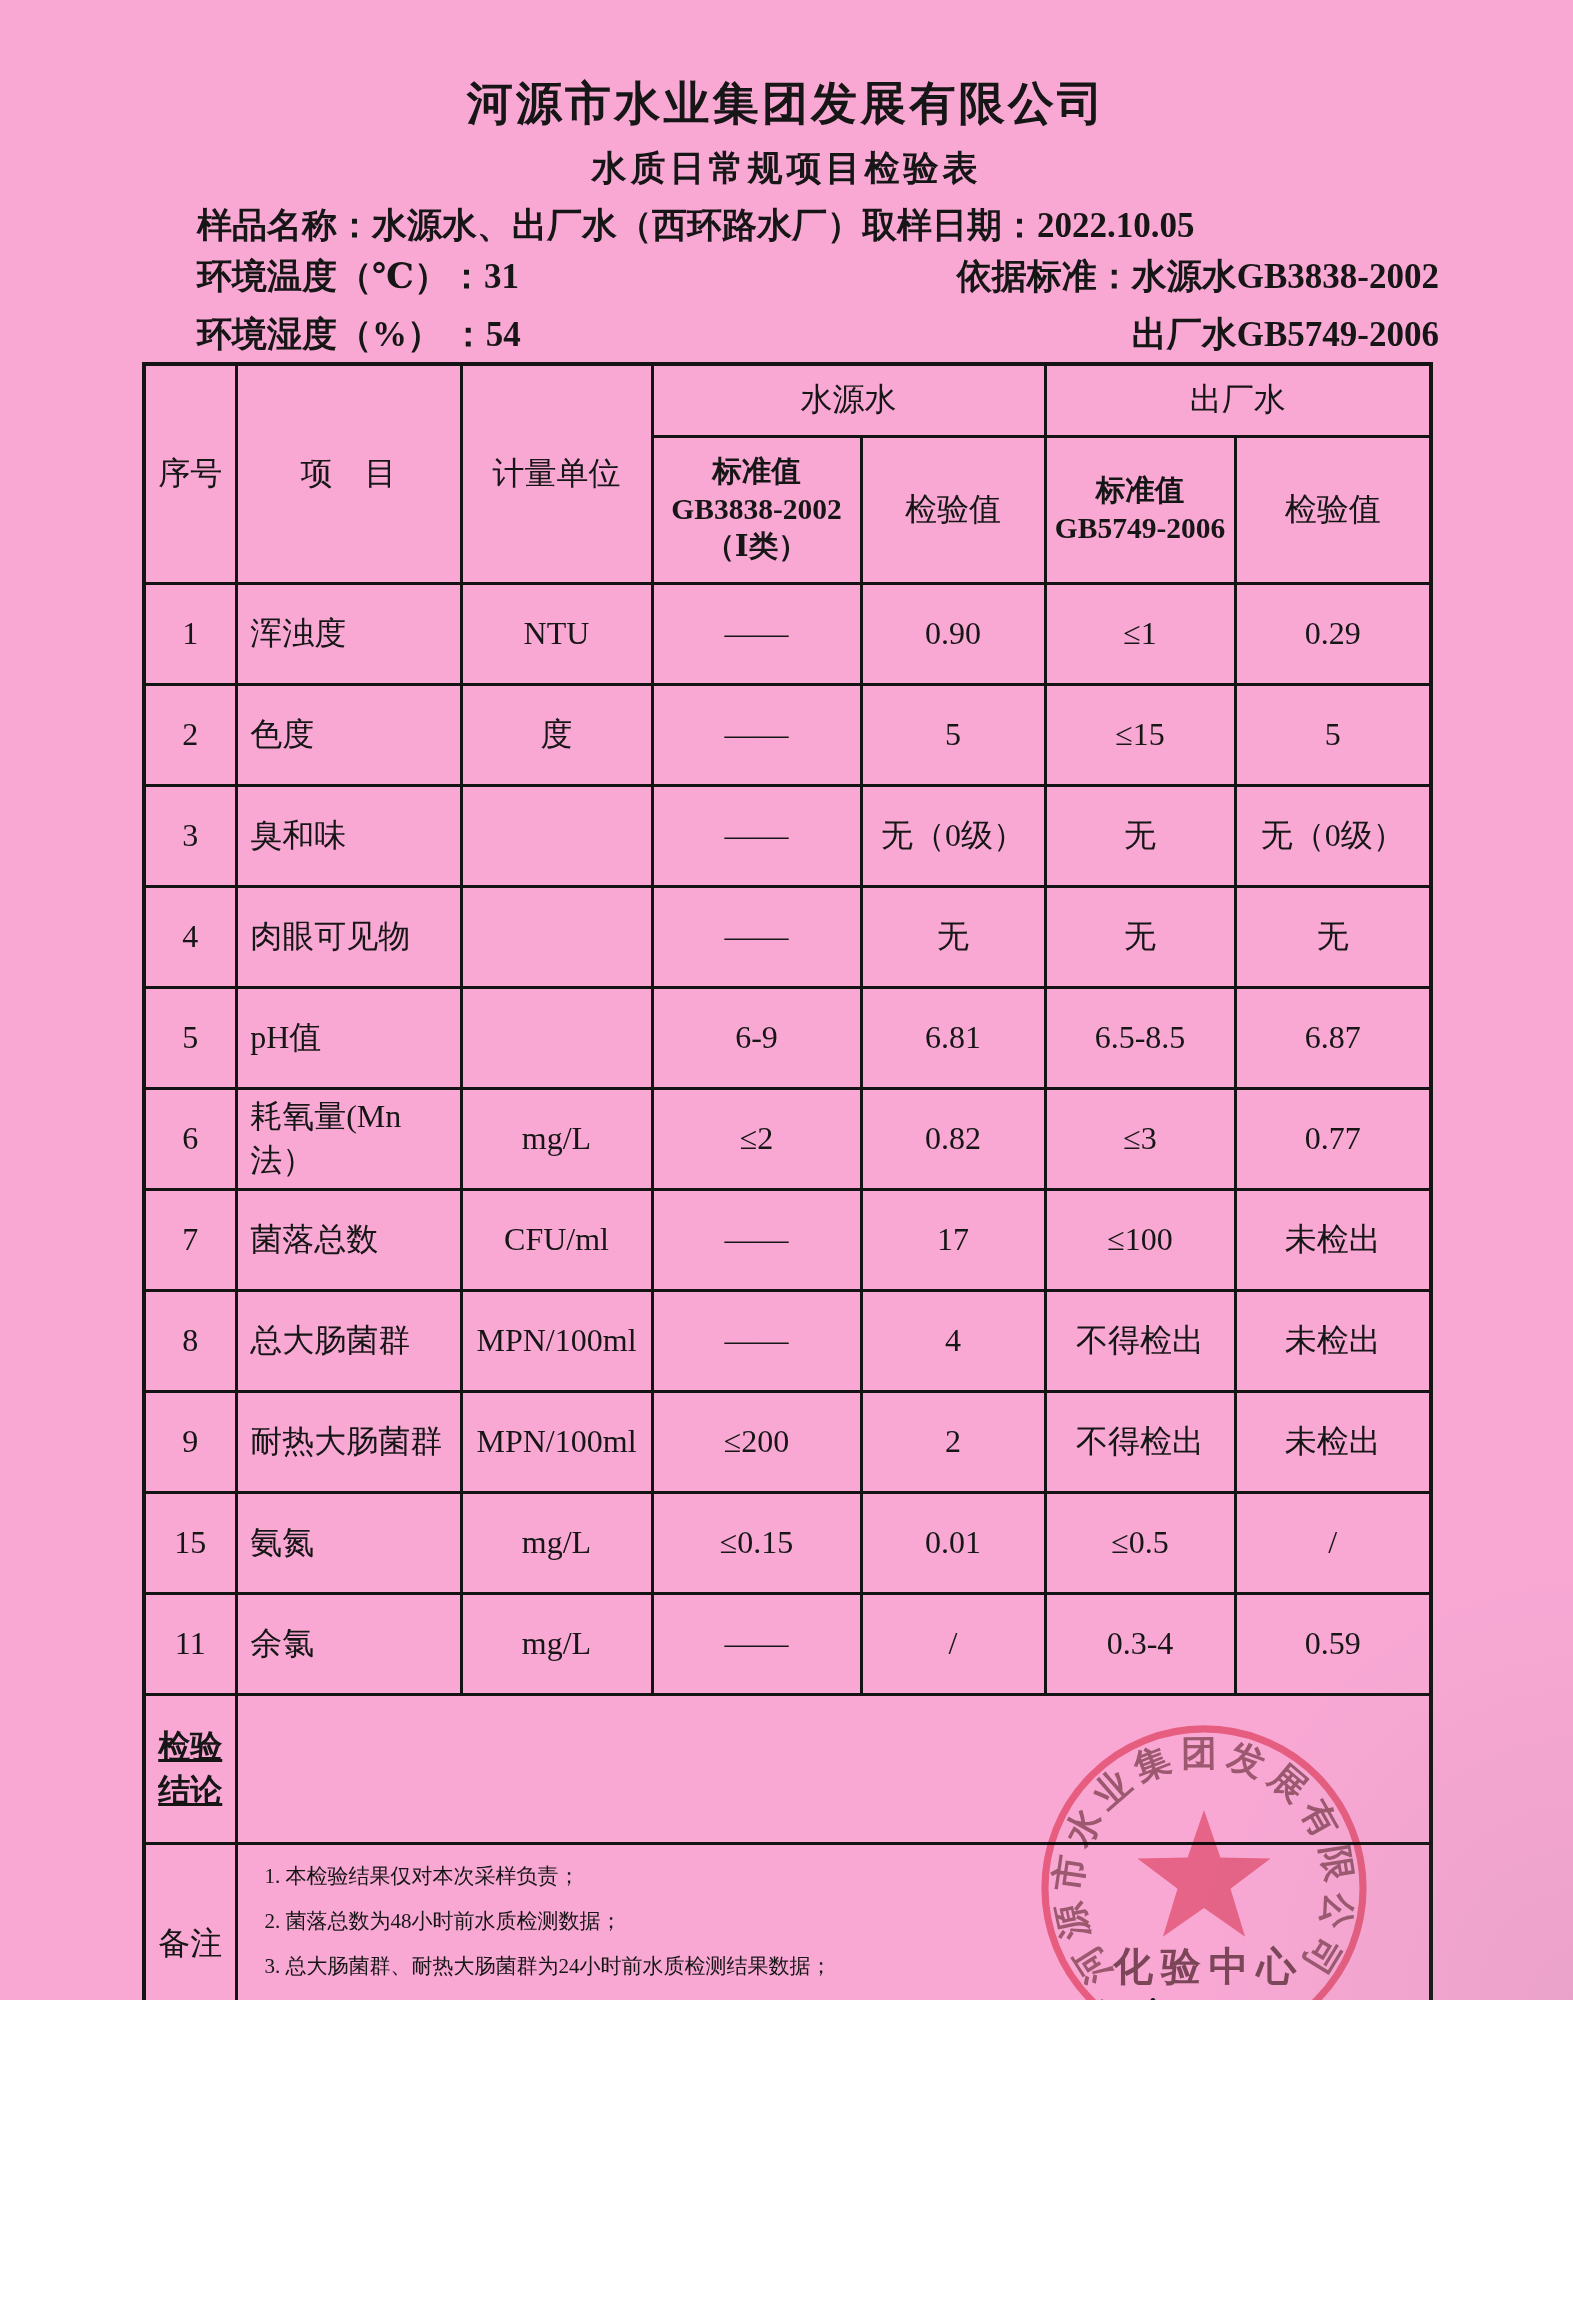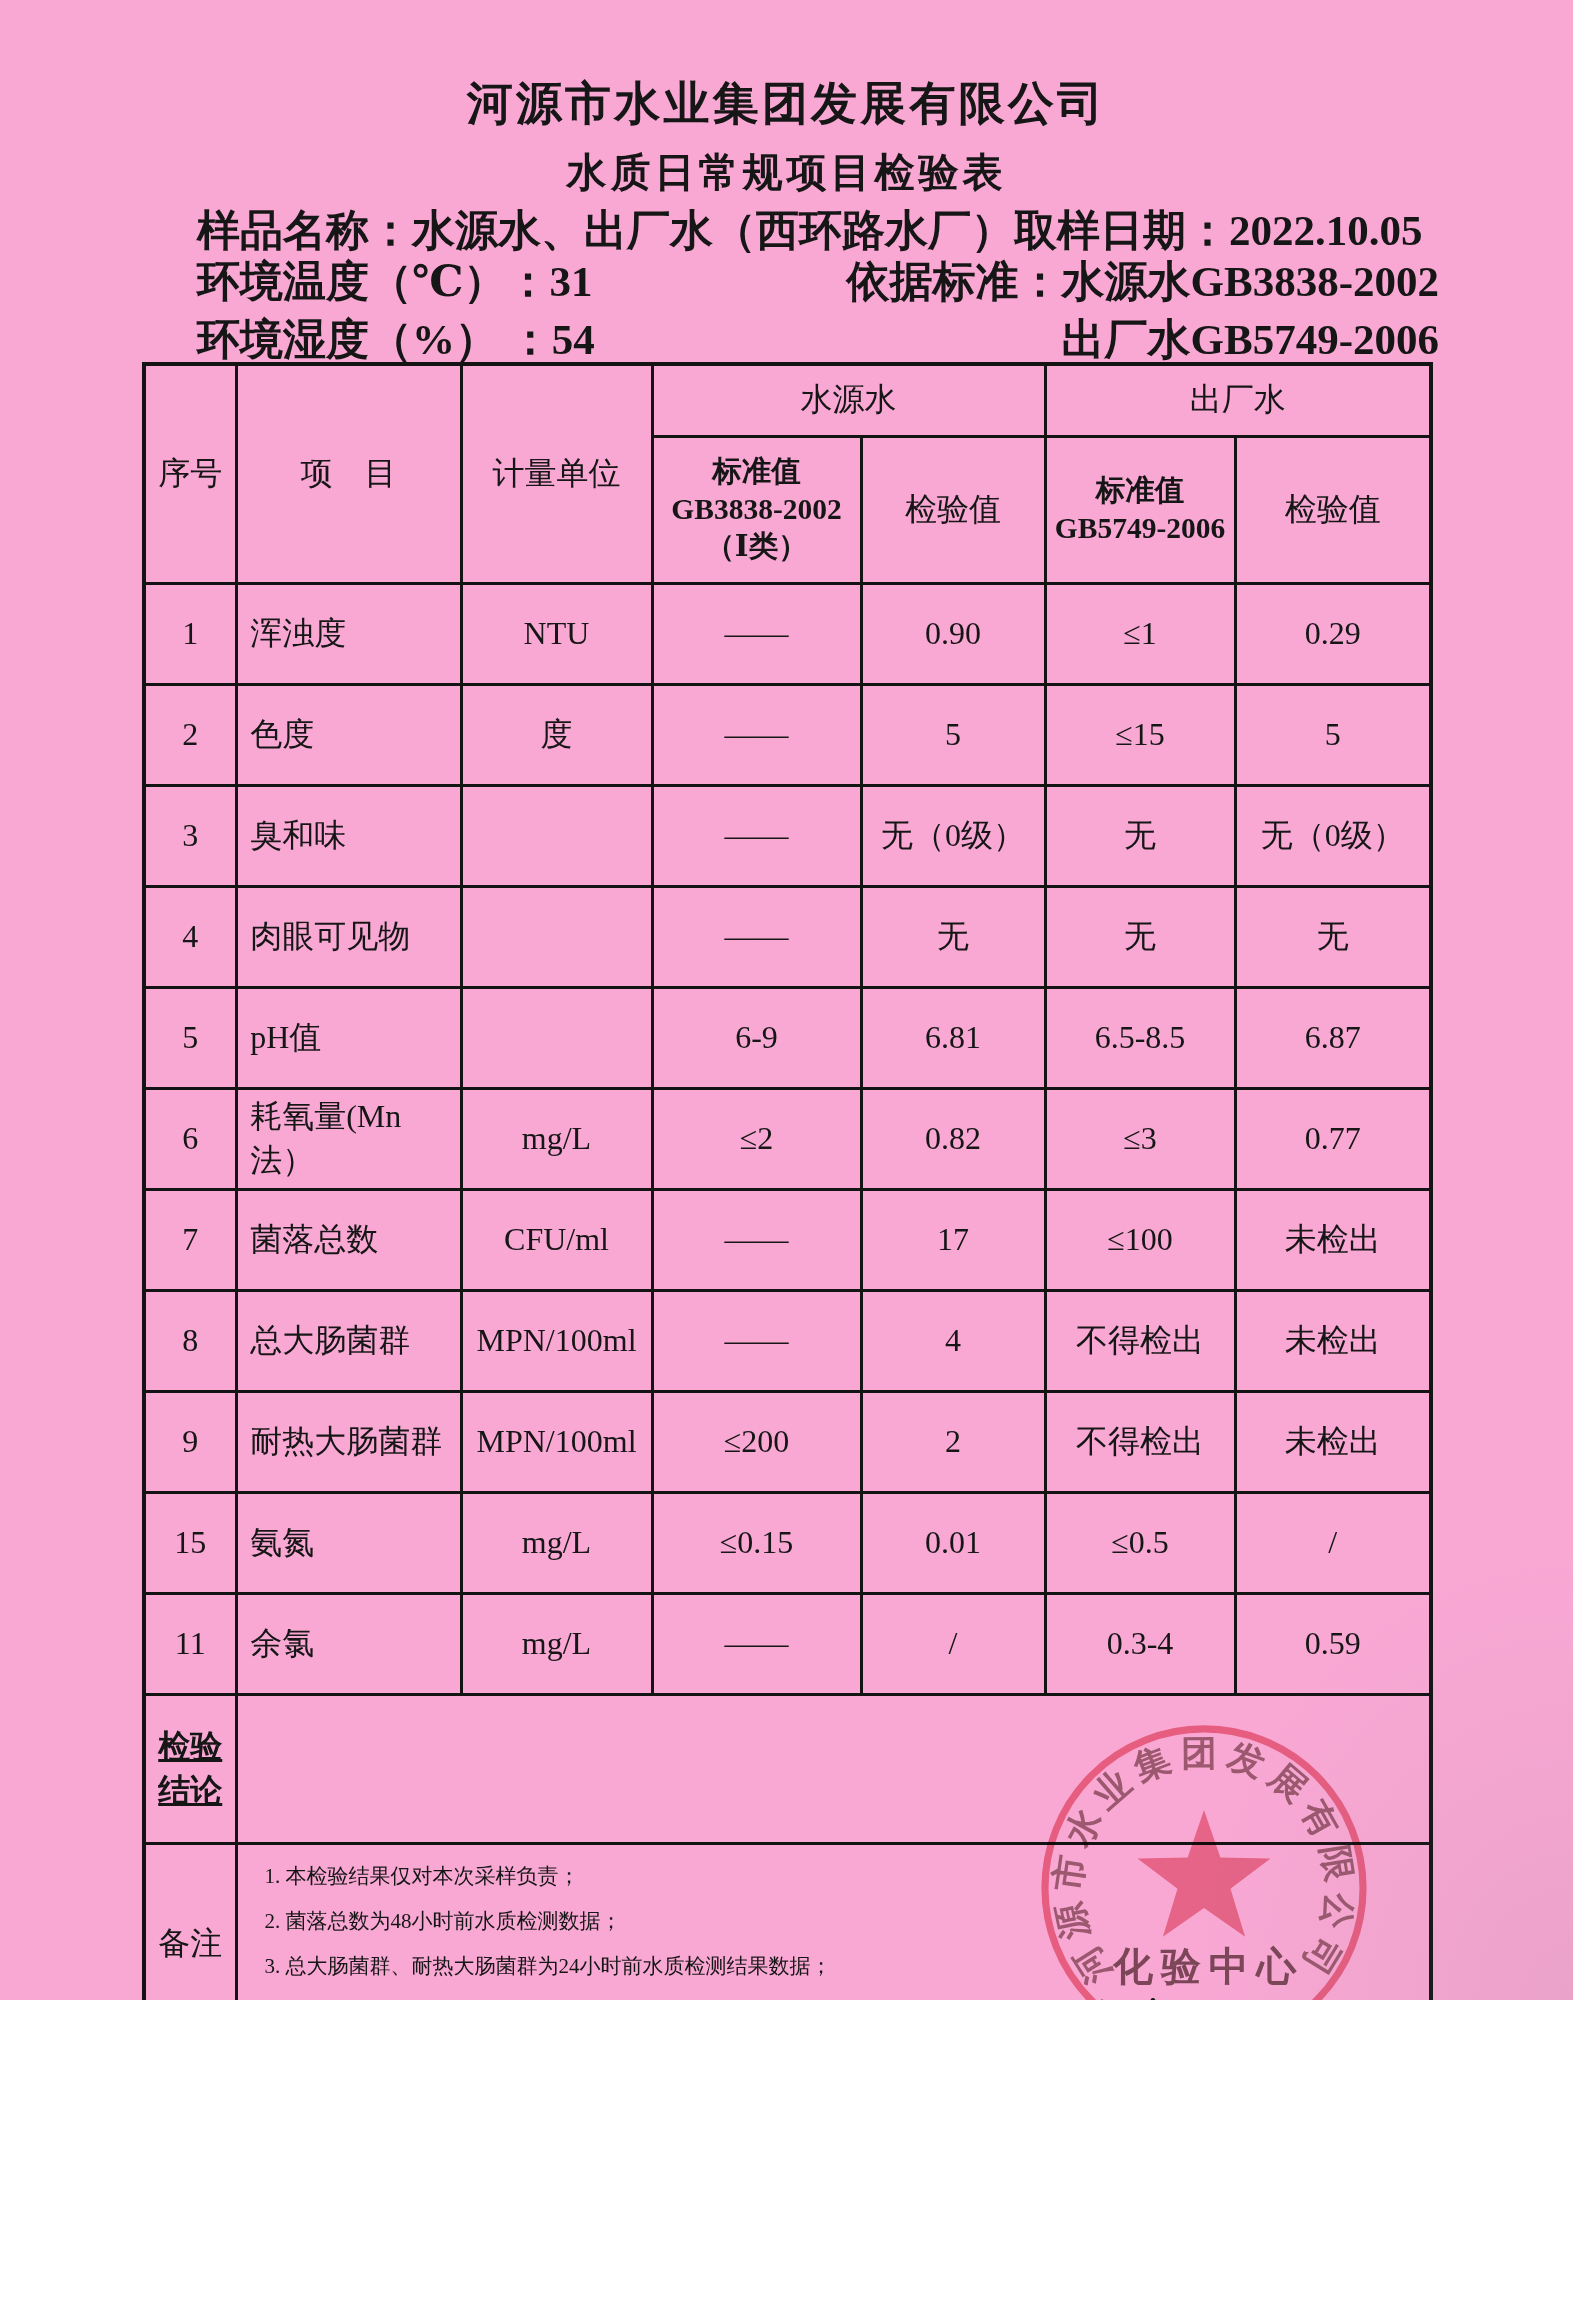--- a/index.html
+++ b/index.html
@@ -2,22 +2,22 @@
 <html style="font-size:12.7px"><head>
 <meta charset="utf-8">
 <style>
   html,body{margin:0;padding:0;}
   body{width:1573px;height:2319px;font-family:"Liberation Serif","DejaVu Serif",serif;}
   .sheet{position:relative;width:1573px;height:2000px;background:#f9a8d4;color:#161616;overflow:hidden;}
   .sheet::after{content:"";position:absolute;right:0;bottom:0;width:382px;height:446px;
     background:radial-gradient(ellipse at bottom right, rgba(110,110,118,0.10), rgba(0,0,0,0) 72%);pointer-events:none;}
   .center-line{position:absolute;left:0;width:100%;text-align:center;white-space:nowrap;}
   .title{top:73px;font-size:46px;font-weight:bold;letter-spacing:3.2px;}
-  .subtitle{top:145px;font-size:40px;font-weight:bold;letter-spacing:4px;}
-  .info{position:absolute;left:197px;right:134px;font-size:43px;font-weight:bold;white-space:nowrap;}
+  .subtitle{top:145px;font-size:35px;font-weight:bold;letter-spacing:4px;}
+  .info{position:absolute;left:197px;right:134px;font-size:35px;font-weight:bold;white-space:nowrap;}
   .line1{top:202px;}
   .line2{top:253px;display:flex;justify-content:space-between;}
   .line3{top:311px;display:flex;justify-content:space-between;}
   table.grid{position:absolute;left:142px;top:362px;width:1288px;border-collapse:collapse;table-layout:fixed;
     border:4.8px solid #141414;}
   .grid td{border:3.2px solid #141414;text-align:center;vertical-align:middle;font-size:32px;padding:0;overflow:hidden;}
   .grid .hd{font-weight:normal;}
   .grid .sub{font-size:29.5px;line-height:1.28;font-weight:bold;}
   .grid .item{text-align:left;padding-left:12.7px;}
   .grid .b{font-weight:normal;}

